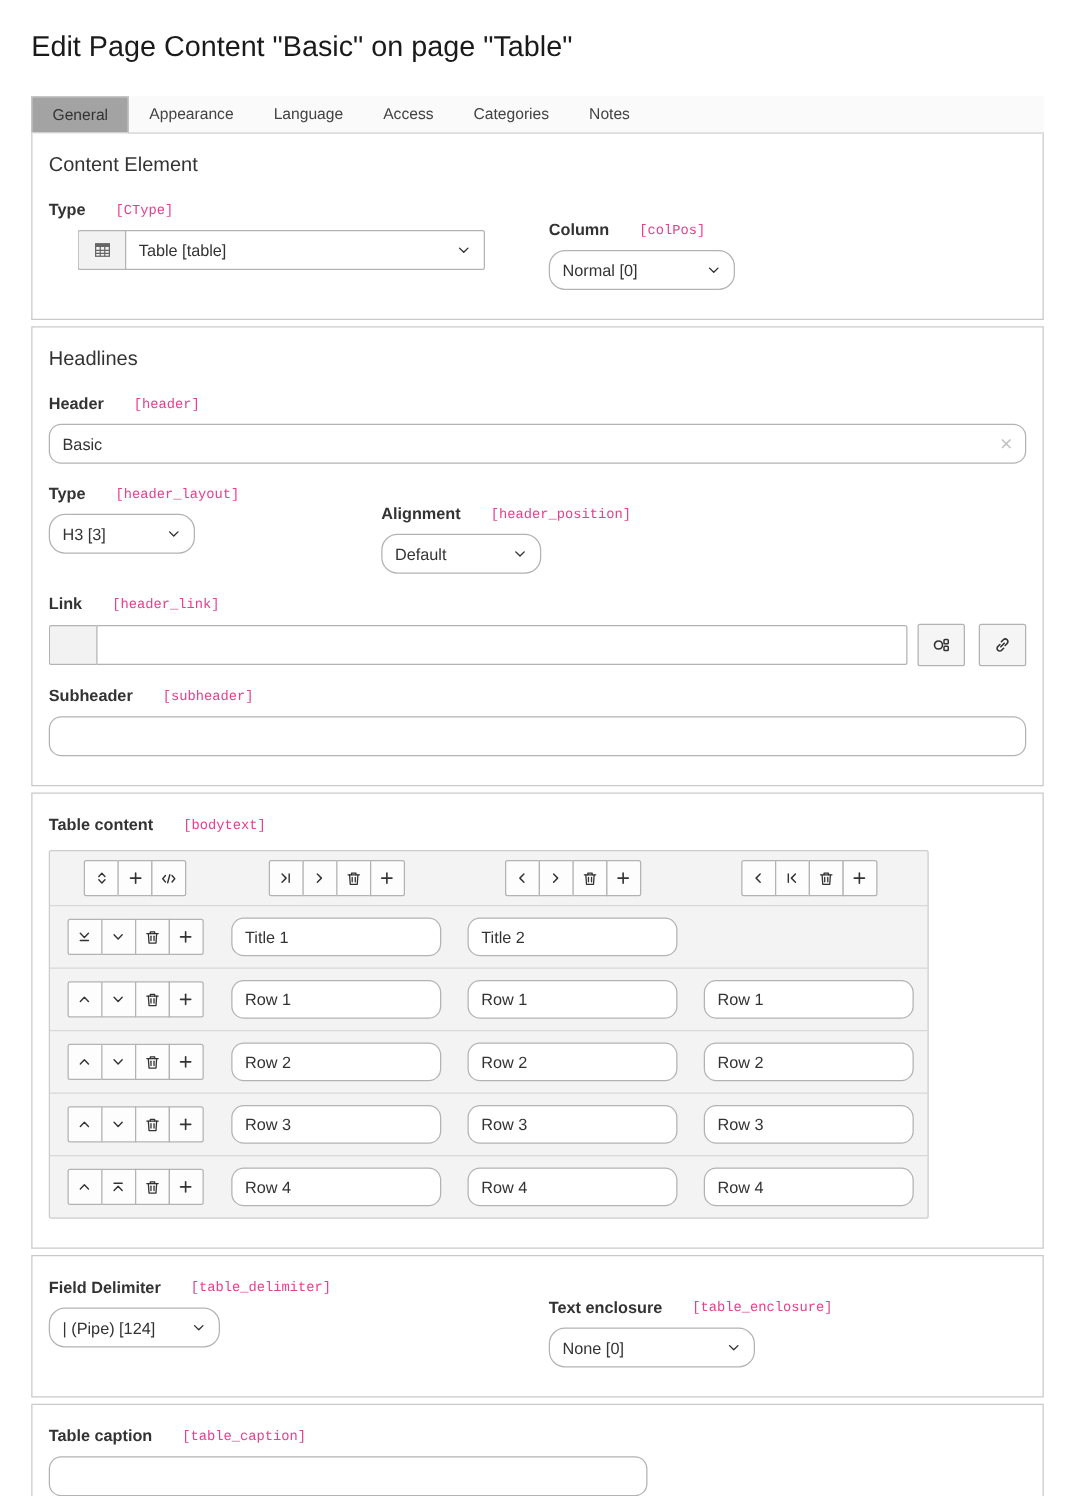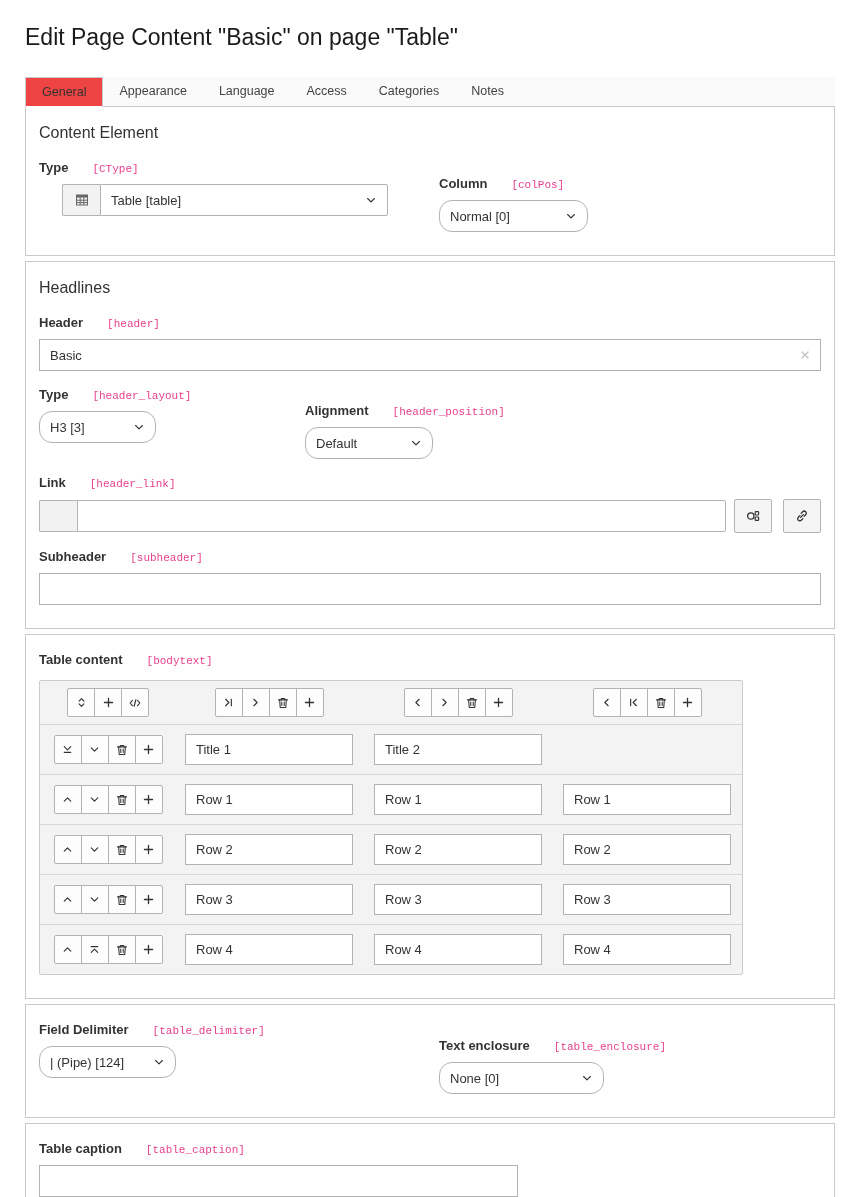--- a/index.html
+++ b/index.html
@@ -4,38 +4,38 @@
 <style>
   html,body { margin:0; padding:0; background:#fff; }
   body { width:860px; font-family:"Liberation Sans",sans-serif; color:#333; }
   .page { padding:0 25px 40px 25px; box-sizing:border-box; }
 
   h1.page-title { font-size:23px; font-weight:400; color:#1a1a1a; margin:24px 0 26px 0; }
 
   
   .tabbar { display:flex; background:#fafafa; border-bottom:1px solid #c9c9c9; }
   .tab { padding:7px 16px; font-size:12.5px; color:#434343; cursor:pointer; }
-  .tab.active { background:#ef4444; border:1px solid #c9c9c9; border-bottom:1px solid #fff; margin-bottom:-1px; color:#333; }
+  .tab.active { background:#a3a3a3; border:1px solid #c9c9c9; border-bottom:1px solid #fff; margin-bottom:-1px; color:#333; }
 
   
   .section { border:1px solid #c9c9c9; background:#fff; padding:17px 13px 23px 13px; }
   .section.first { border-top:none; }
   .section + .section { margin-top:5px; }
   .section-heading { font-size:16px; font-weight:400; color:#333; margin:0 0 18px 0; }
 
   .field { margin-top:0; }
   .field + .field, .field-row + .field, .field + .field-row { margin-top:16px; }
   .field-label { display:flex; align-items:flex-end; gap:8px; font-size:13px; font-weight:bold; color:#333; margin-bottom:9px; }
   .code { font-family:"Liberation Mono","DejaVu Sans Mono",monospace; font-size:11px; font-weight:normal; color:#e83e8c;margin-left:16px; }
 
   .row2 { display:grid; grid-template-columns:1fr 1fr; gap:18px; }
   .row3 { display:grid; grid-template-columns:1fr 1fr 1fr; gap:16px; }
 
   
-  .tinput { height:32px; border:1px solid #b3b3b3; border-radius:0; padding:0 10px; font-size:13px;
+  .tinput { height:32px; border:1px solid #b3b3b3; border-radius:10px; padding:0 10px; font-size:13px;
             color:#333; box-sizing:border-box; width:100%; font-family:inherit; background:#fff; outline:none; }
   .select { height:32px; border:1px solid #b3b3b3; border-radius:13px; background:#fff; display:inline-flex;
             align-items:center; justify-content:space-between; padding:0 10px; font-size:13px; color:#333;
             box-sizing:border-box; cursor:pointer; gap:10px; }
   .select .caret { flex:none; }
   .igroup { display:flex; }
   .addon { flex:none; width:38px; height:32px; background:#f2f2f2; border:1px solid #b3b3b3; border-right:none;
            border-radius:2px 0 0 2px; display:flex; align-items:center; justify-content:center; box-sizing:border-box; }
   .igroup .tinput, .igroup .select { border-radius:0 2px 2px 0; }
   .input-wrap { position:relative; }

